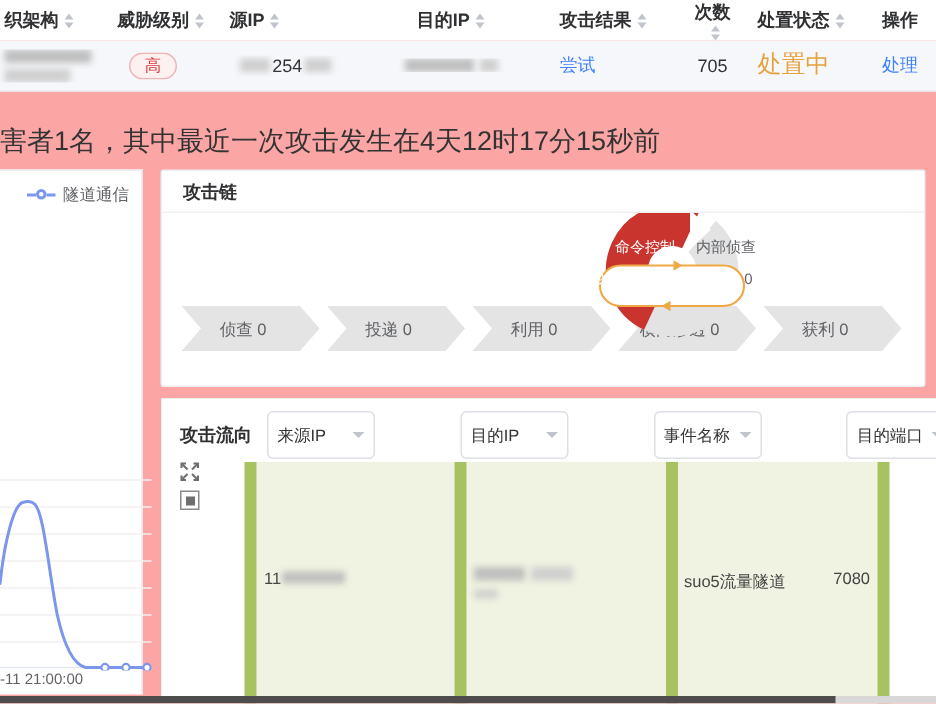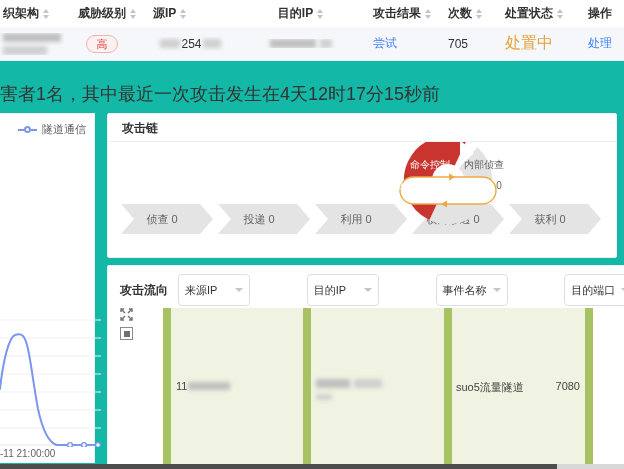--- a/index.html
+++ b/index.html
@@ -1,28 +1,28 @@
 <!DOCTYPE html>
 <html><head>
 <meta charset="utf-8">
 <style>
   * { margin:0; padding:0; box-sizing:border-box; }
   html,body { width:624px; height:469px; }
   body { font-family:"Liberation Sans","DejaVu Sans",sans-serif; background:#fff; color:#333; overflow:hidden; position:relative; }
-  .stage { position:relative; width:624px; height:469px; background:#14b8a6; overflow:hidden;text-decoration:underline; }
+  .stage { position:relative; width:624px; height:469px; background:#fca5a5; overflow:hidden;text-decoration:underline; }
 
   
   .tbl { position:absolute; left:0; top:0; width:624px; }
   .tr { display:flex; align-items:center; }
   .tr.head { height:27px; background:#fff; }
   .tr.data { height:34px; background:#f5f7fa; border-bottom:1px solid #ebeef5; }
   .th,.td { font-size:12px; padding-left:3px; white-space:nowrap; overflow:hidden; display:flex; align-items:center; }
   .th { color:#303133; font-weight:bold; }
   .c0{width:75px;} .c1{width:75px;} .c2{width:78px;} .c3{width:142px;}
-  .c4{width:75px;} .c5{width:57px;} .c6{width:83px;} .c7{width:39px;}
+  .c4{width:75px;} .c5{width:57px;flex-direction:column;} .c6{width:83px;} .c7{width:39px;}
   .c3 { justify-content:center; }
   .sort { display:inline-flex; flex-direction:column; margin-left:4px; }
   .sort i { display:block; width:0; height:0; border-left:3.5px solid transparent; border-right:3.5px solid transparent; }
   .sort .up { border-bottom:4px solid #c0c4cc; margin-bottom:2px; }
   .sort .dn { border-top:4px solid #c0c4cc; }
   .badge-high { display:inline-block; min-width:32px; text-align:center; font-size:11px; line-height:16px; color:#d9363e; border:1px solid #eeb4b4; background:#fdf1f0; border-radius:9px; padding:0 8px; margin-left:8px; }
   .blur { display:inline-block; height:9px; background:#bfbfbf; border-radius:1px; filter:blur(2px); }
   .blur.light { background:#cfcfcf; }
   .link-blue { color:#4080ff; font-size:12px; }
   .txt-orange { color:#e6a23c; font-size:16px; }

